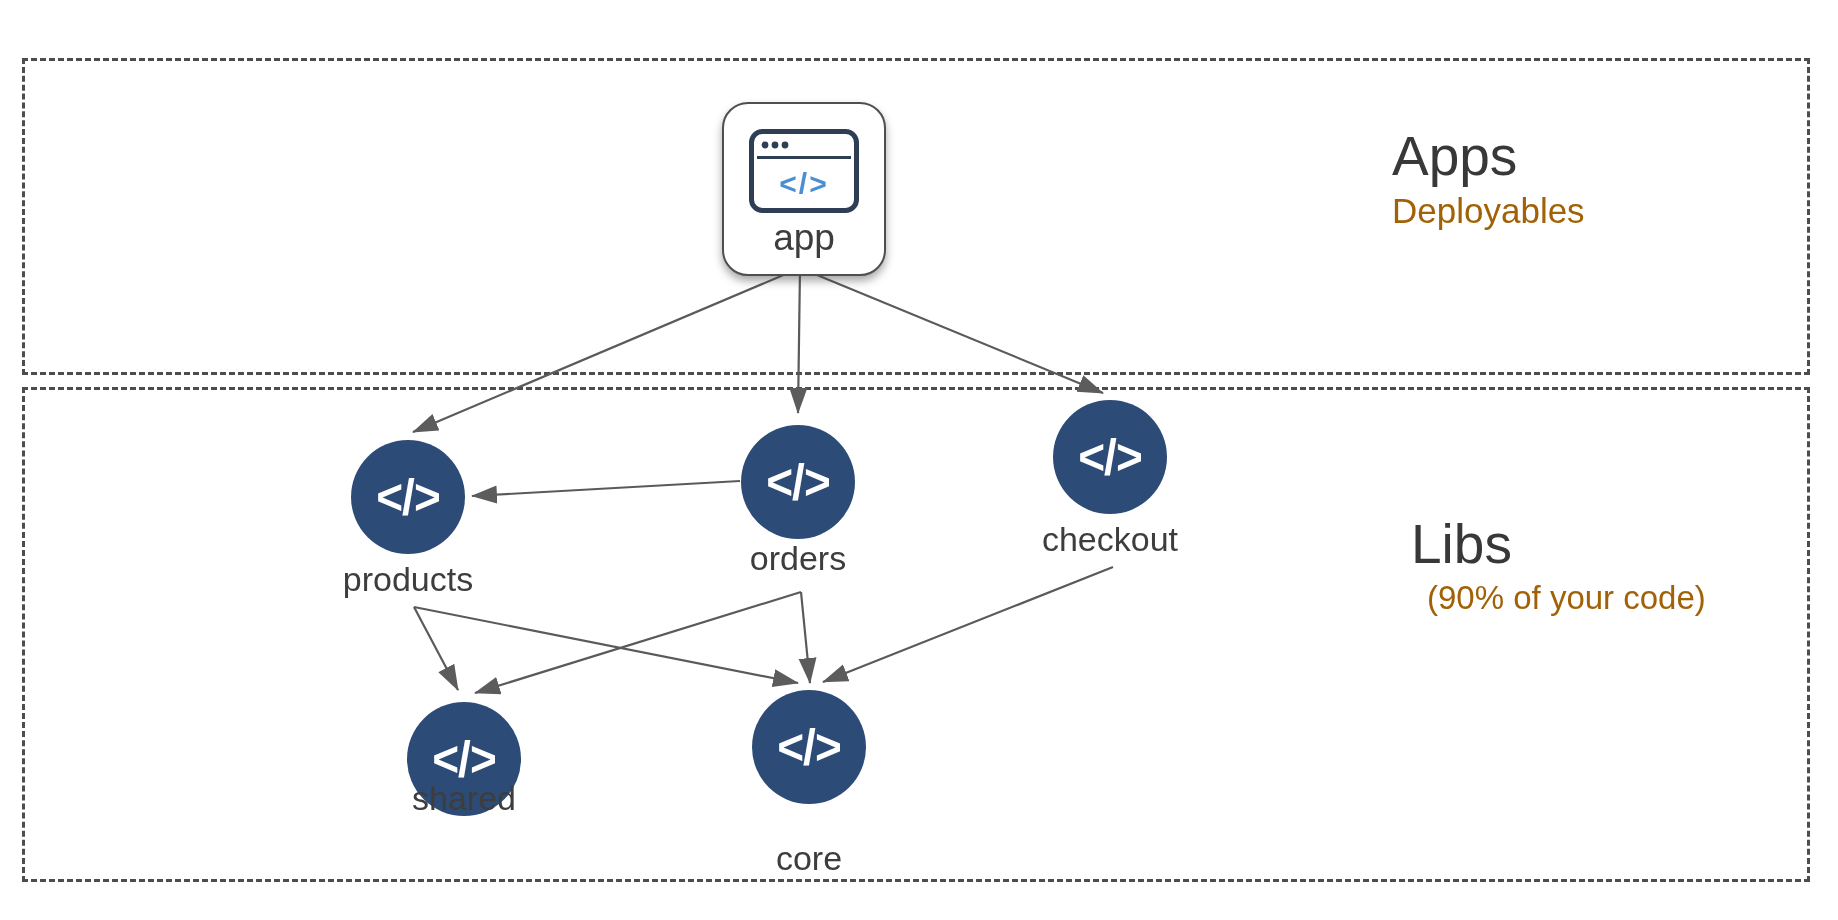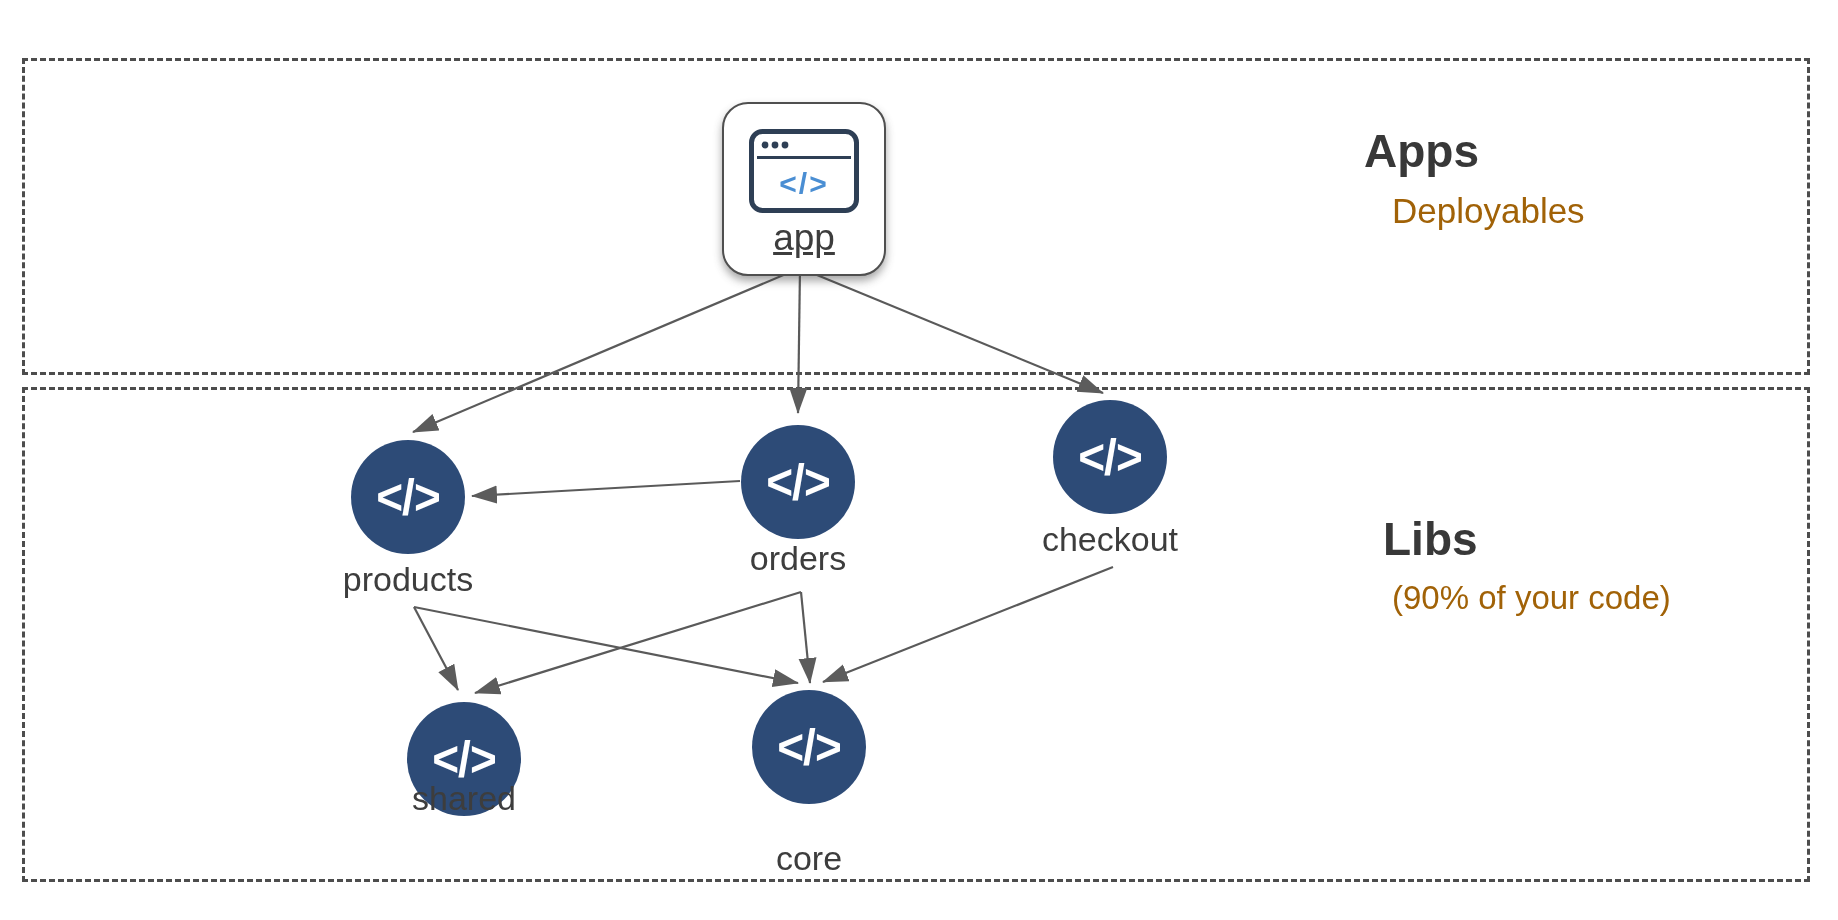--- a/index.html
+++ b/index.html
@@ -46,21 +46,20 @@
     flex-direction: column;
     align-items: center;
     box-sizing: border-box;
   }
   .browser-icon { margin-top: 24px; display: block; }
   .app-label {
     margin-top: 4px;
     font-size: 37px;
     color: var(--label-color, #3d3d3d);
     line-height: 1.1;
-    text-decoration: underline;
   }
 
   
   .lib-node {
     position: absolute;
     width: 114px; height: 114px;
     border-radius: 50%;
     background: var(--node-fill, #2d4b77);
     z-index: 2;
     display: flex;
@@ -81,40 +80,40 @@
     text-align: center;
     font-size: 34px;
     color: var(--label-color, #3d3d3d);
     z-index: 2;
     line-height: 1.1;
   }
 
   
   .section-title {
     position: absolute;
-    left: 1364px;
-    font-size: 46px;
-    font-weight: 700;
+    left: 1392px;
+    font-size: 55px;
+    font-weight: 400;
     color: #383838;
     z-index: 2;
     line-height: 1.1;
   }
   .section-subtitle {
     position: absolute;
     left: 1392px;
     font-size: 35px;
     font-weight: 400;
     color: #a16207;
     z-index: 2;
     line-height: 1.1;
   }
   .apps-title { top: 126px; }
   .apps-subtitle { top: 192px; }
   .libs-title { top: 514px; margin-left: 19px; }
-  .libs-subtitle { top: 580px; font-size: 33px; }
+  .libs-subtitle { top: 580px; font-size: 33px; margin-left: 35px; }
 </style>
 </head>
 <body>
 
 <div class="stage" style="--canvas-bg: #ffffff; --node-fill: #2d4b77; --node-icon: #ffffff; --dash-color: #4d4d4d; --label-color: #3d3d3d; --card-border: #4f4f4f; --card-bg: #ffffff;">
 
   <div class="dashed-box apps-box"></div>
   <div class="dashed-box libs-box"></div>
 
   <svg id="edges" viewBox="0 0 1838 920">

